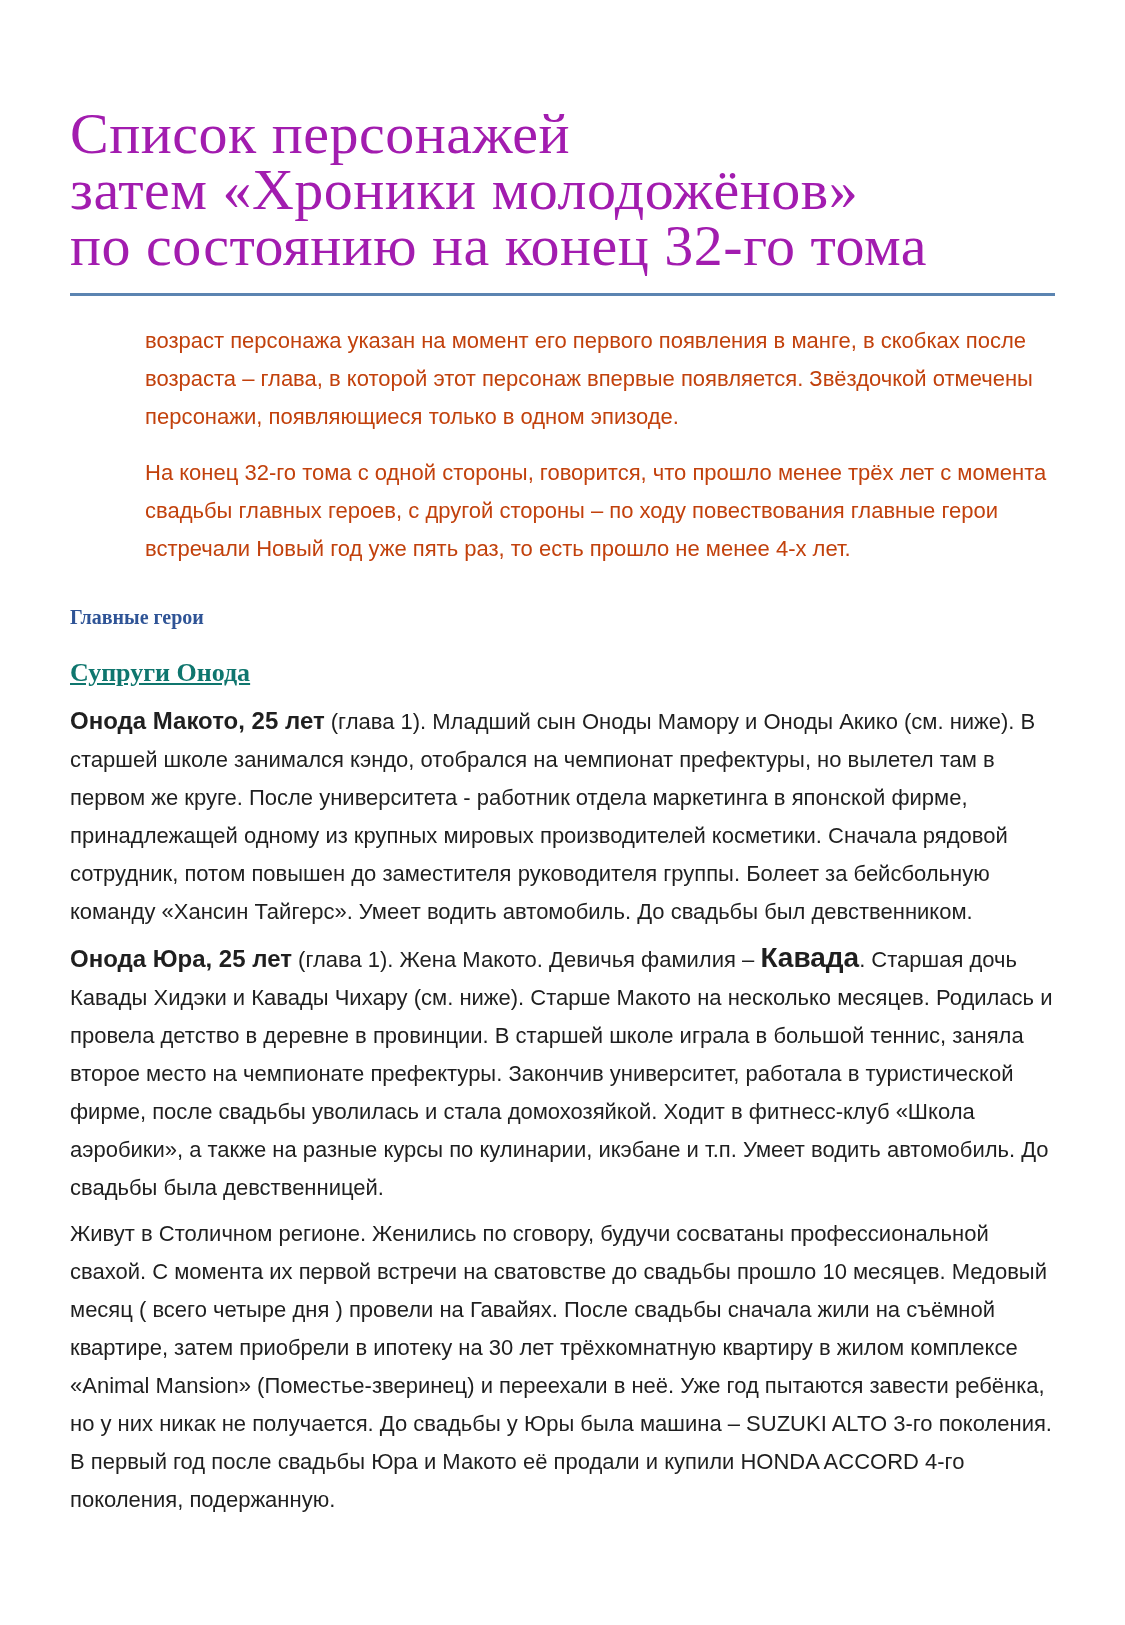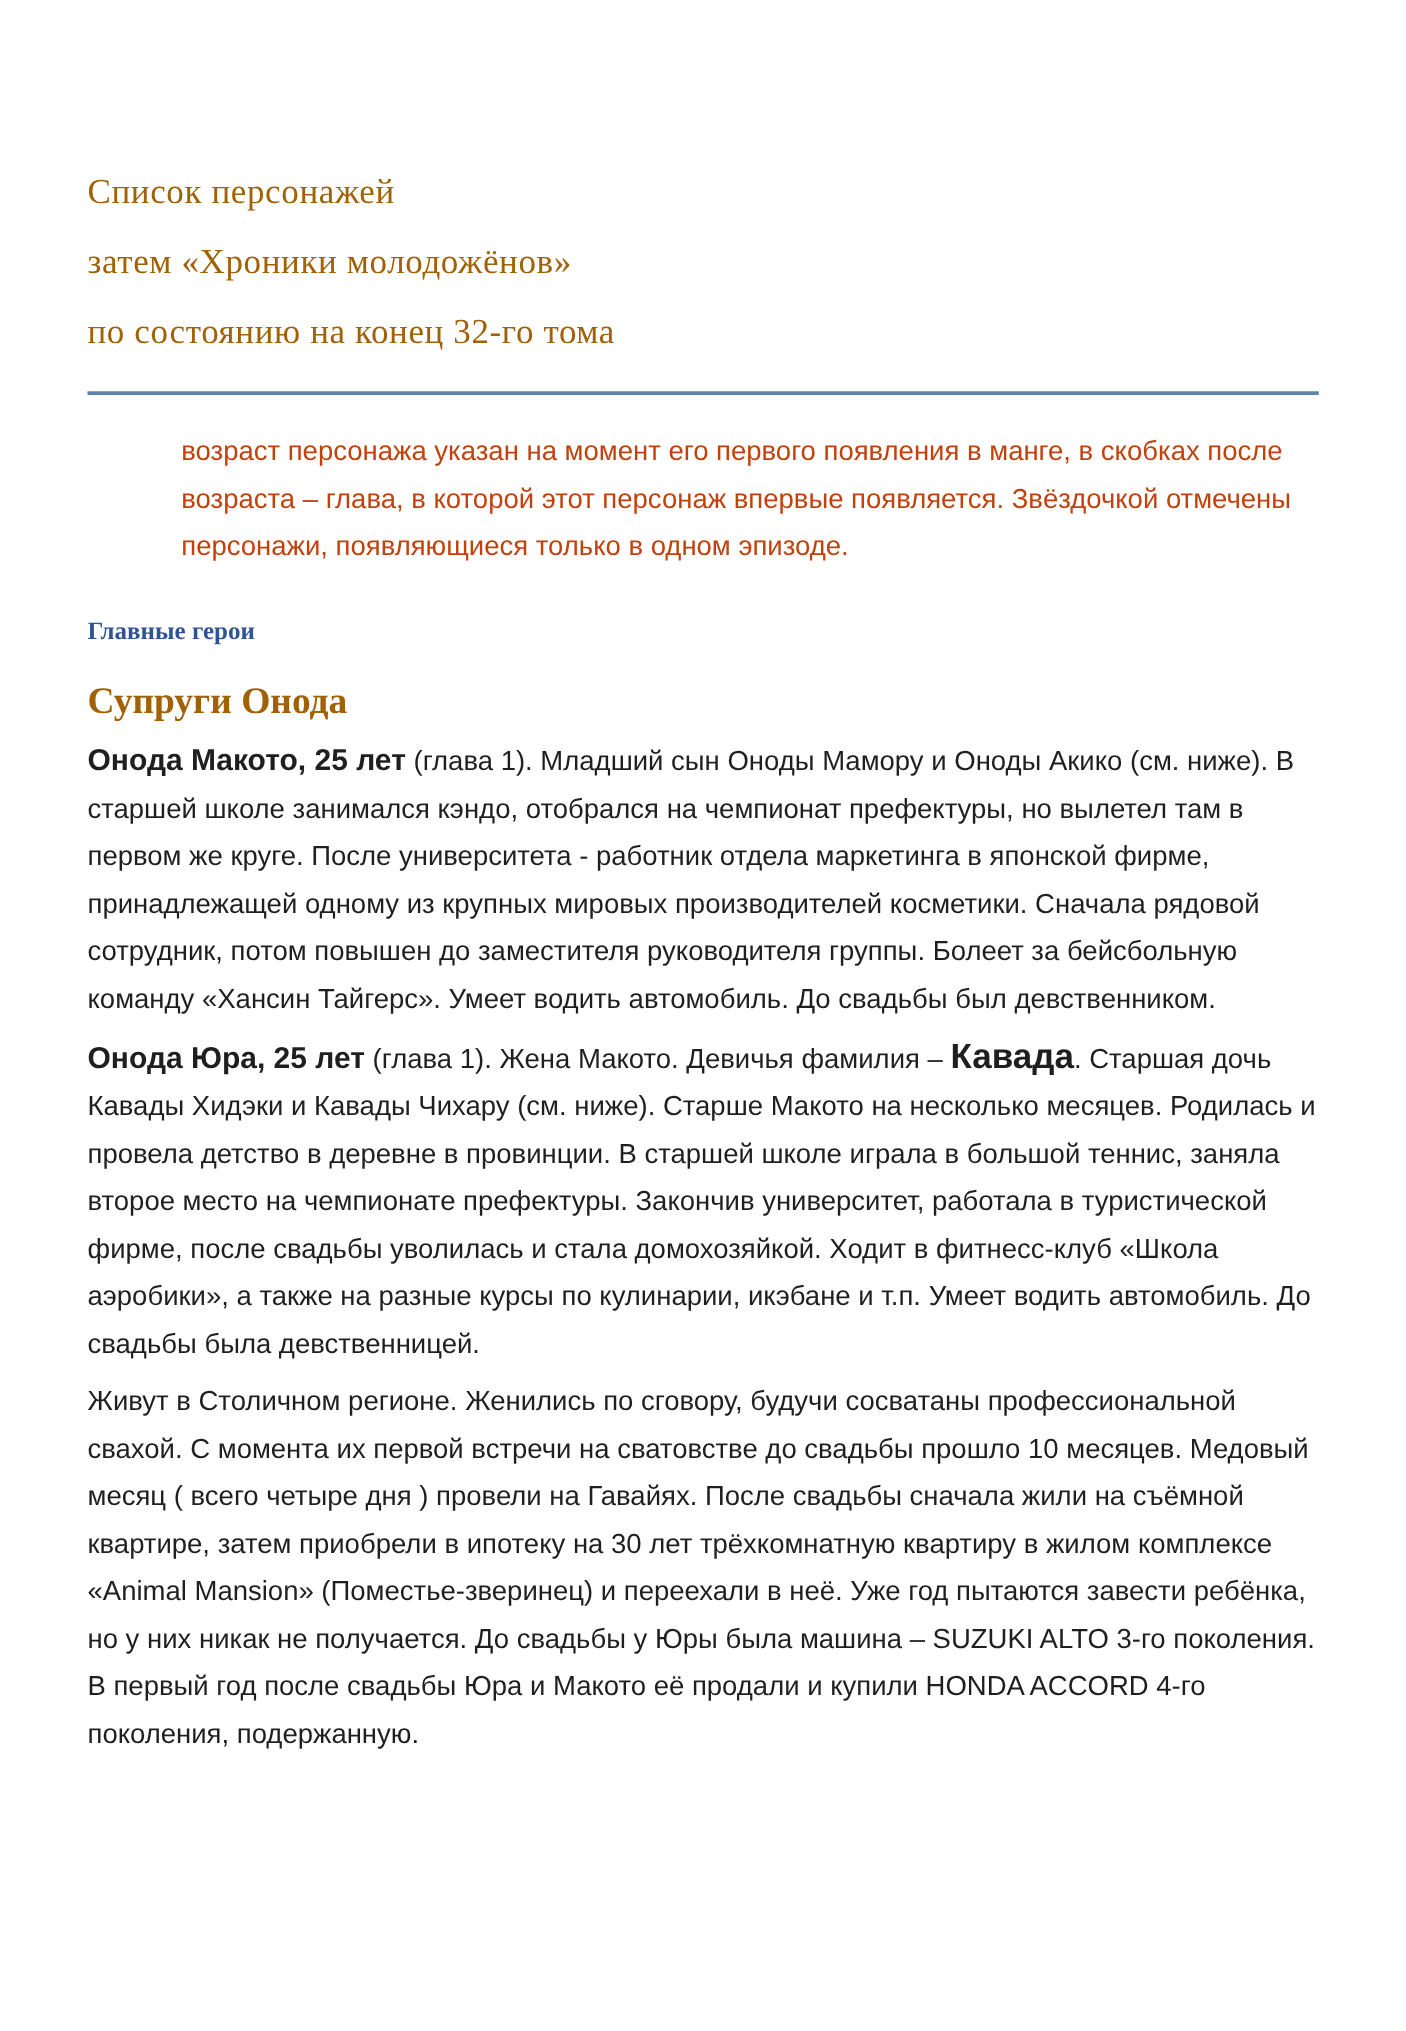--- a/index.html
+++ b/index.html
@@ -15,25 +15,24 @@
     background: #ffffff;
     box-sizing: border-box;
     padding: 106px 70px 0 70px;
     overflow: hidden;
     font-family: "Liberation Sans", sans-serif;
     color: #1f1f1f;
   }
   .doc-title {
     font-family: "Liberation Serif", serif;
     font-weight: 400;
-    font-size: 28px;
+    font-size: 58px;
     line-height: 56px;
-    color: #a16207;
+    color: #a21caf;
     letter-spacing: 0.5px;
-    margin-top: 20px;
   }
   .title-rule {
     border: none;
     border-top: 3px solid #5b84b1;
     margin: 19px 0 0 0;
     width: 100%;
   }
   .intro p {
     margin: 18px 0 0 75px;
     font-size: 22px;
@@ -46,25 +45,26 @@
   h1.main-heading {
     font-family: "Liberation Serif", serif;
     font-size: 20px;
     line-height: 38px;
     font-weight: 700;
     color: #2f5496;
     margin: 30px 0 0 0;
   }
   h2.sub-heading {
     font-family: "Liberation Serif", serif;
-    font-size: 30px;
+    font-size: 26px;
     line-height: 30px;
     font-weight: 700;
-    color: #a16207;
+    color: #0f766e;
     margin: 22px 0 0 0;
+    text-decoration: underline;
   }
   .char-para {
     margin: 8px 0 0 0;
     font-size: 22px;
     line-height: 38px;
     color: #1f1f1f;
   }
   .char-para.first {
     margin-top: 14px;
   }
@@ -85,20 +85,21 @@
   <div class="doc-title">
     <div>Список персонажей</div>
     <div>затем «Хроники молодожёнов»</div>
     <div>по состоянию на конец 32-го тома</div>
   </div>
 
   <hr class="title-rule">
 
   <div class="intro">
     <p class="first">возраст персонажа указан на момент его первого появления в манге, в скобках после возраста – глава, в которой этот персонаж впервые появляется. Звёздочкой отмечены персонажи, появляющиеся только в одном эпизоде.</p>
+    <p>На конец 32-го тома с одной стороны, говорится, что прошло менее трёх лет с момента свадьбы главных героев, с другой стороны – по ходу повествования главные герои встречали Новый год уже пять раз, то есть прошло не менее 4-х лет.</p>
   </div>
 
   <h1 class="main-heading">Главные герои</h1>
 
   <h2 class="sub-heading">Супруги Онода</h2>
 
   <p class="char-para first"><span class="char-name">Онода Макото, 25 лет</span><span> (глава 1). Младший сын Оноды Мамору и Оноды Акико (см. ниже). В старшей школе занимался кэндо, отобрался на чемпионат префектуры, но вылетел там в первом же круге. После университета - работник отдела маркетинга в японской фирме, принадлежащей одному из крупных мировых производителей косметики. Сначала рядовой сотрудник, потом повышен до заместителя руководителя группы. Болеет за бейсбольную команду «Хансин Тайгерс». Умеет водить автомобиль.  До свадьбы был девственником.</span></p>
 
   <p class="char-para"><span class="char-name">Онода Юра, 25 лет</span><span> (глава 1). Жена Макото. Девичья фамилия – </span><span class="maiden-name">Кавада</span><span>. Старшая дочь Кавады Хидэки и Кавады Чихару (см. ниже). Старше Макото на несколько месяцев. Родилась и провела детство в деревне в провинции. В старшей школе играла в большой теннис, заняла второе место на чемпионате префектуры. Закончив университет, работала в туристической фирме, после свадьбы уволилась и стала домохозяйкой. Ходит в фитнесс-клуб «Школа аэробики», а также на разные курсы по кулинарии, икэбане и т.п. Умеет водить автомобиль. До свадьбы была девственницей.</span></p>
 

